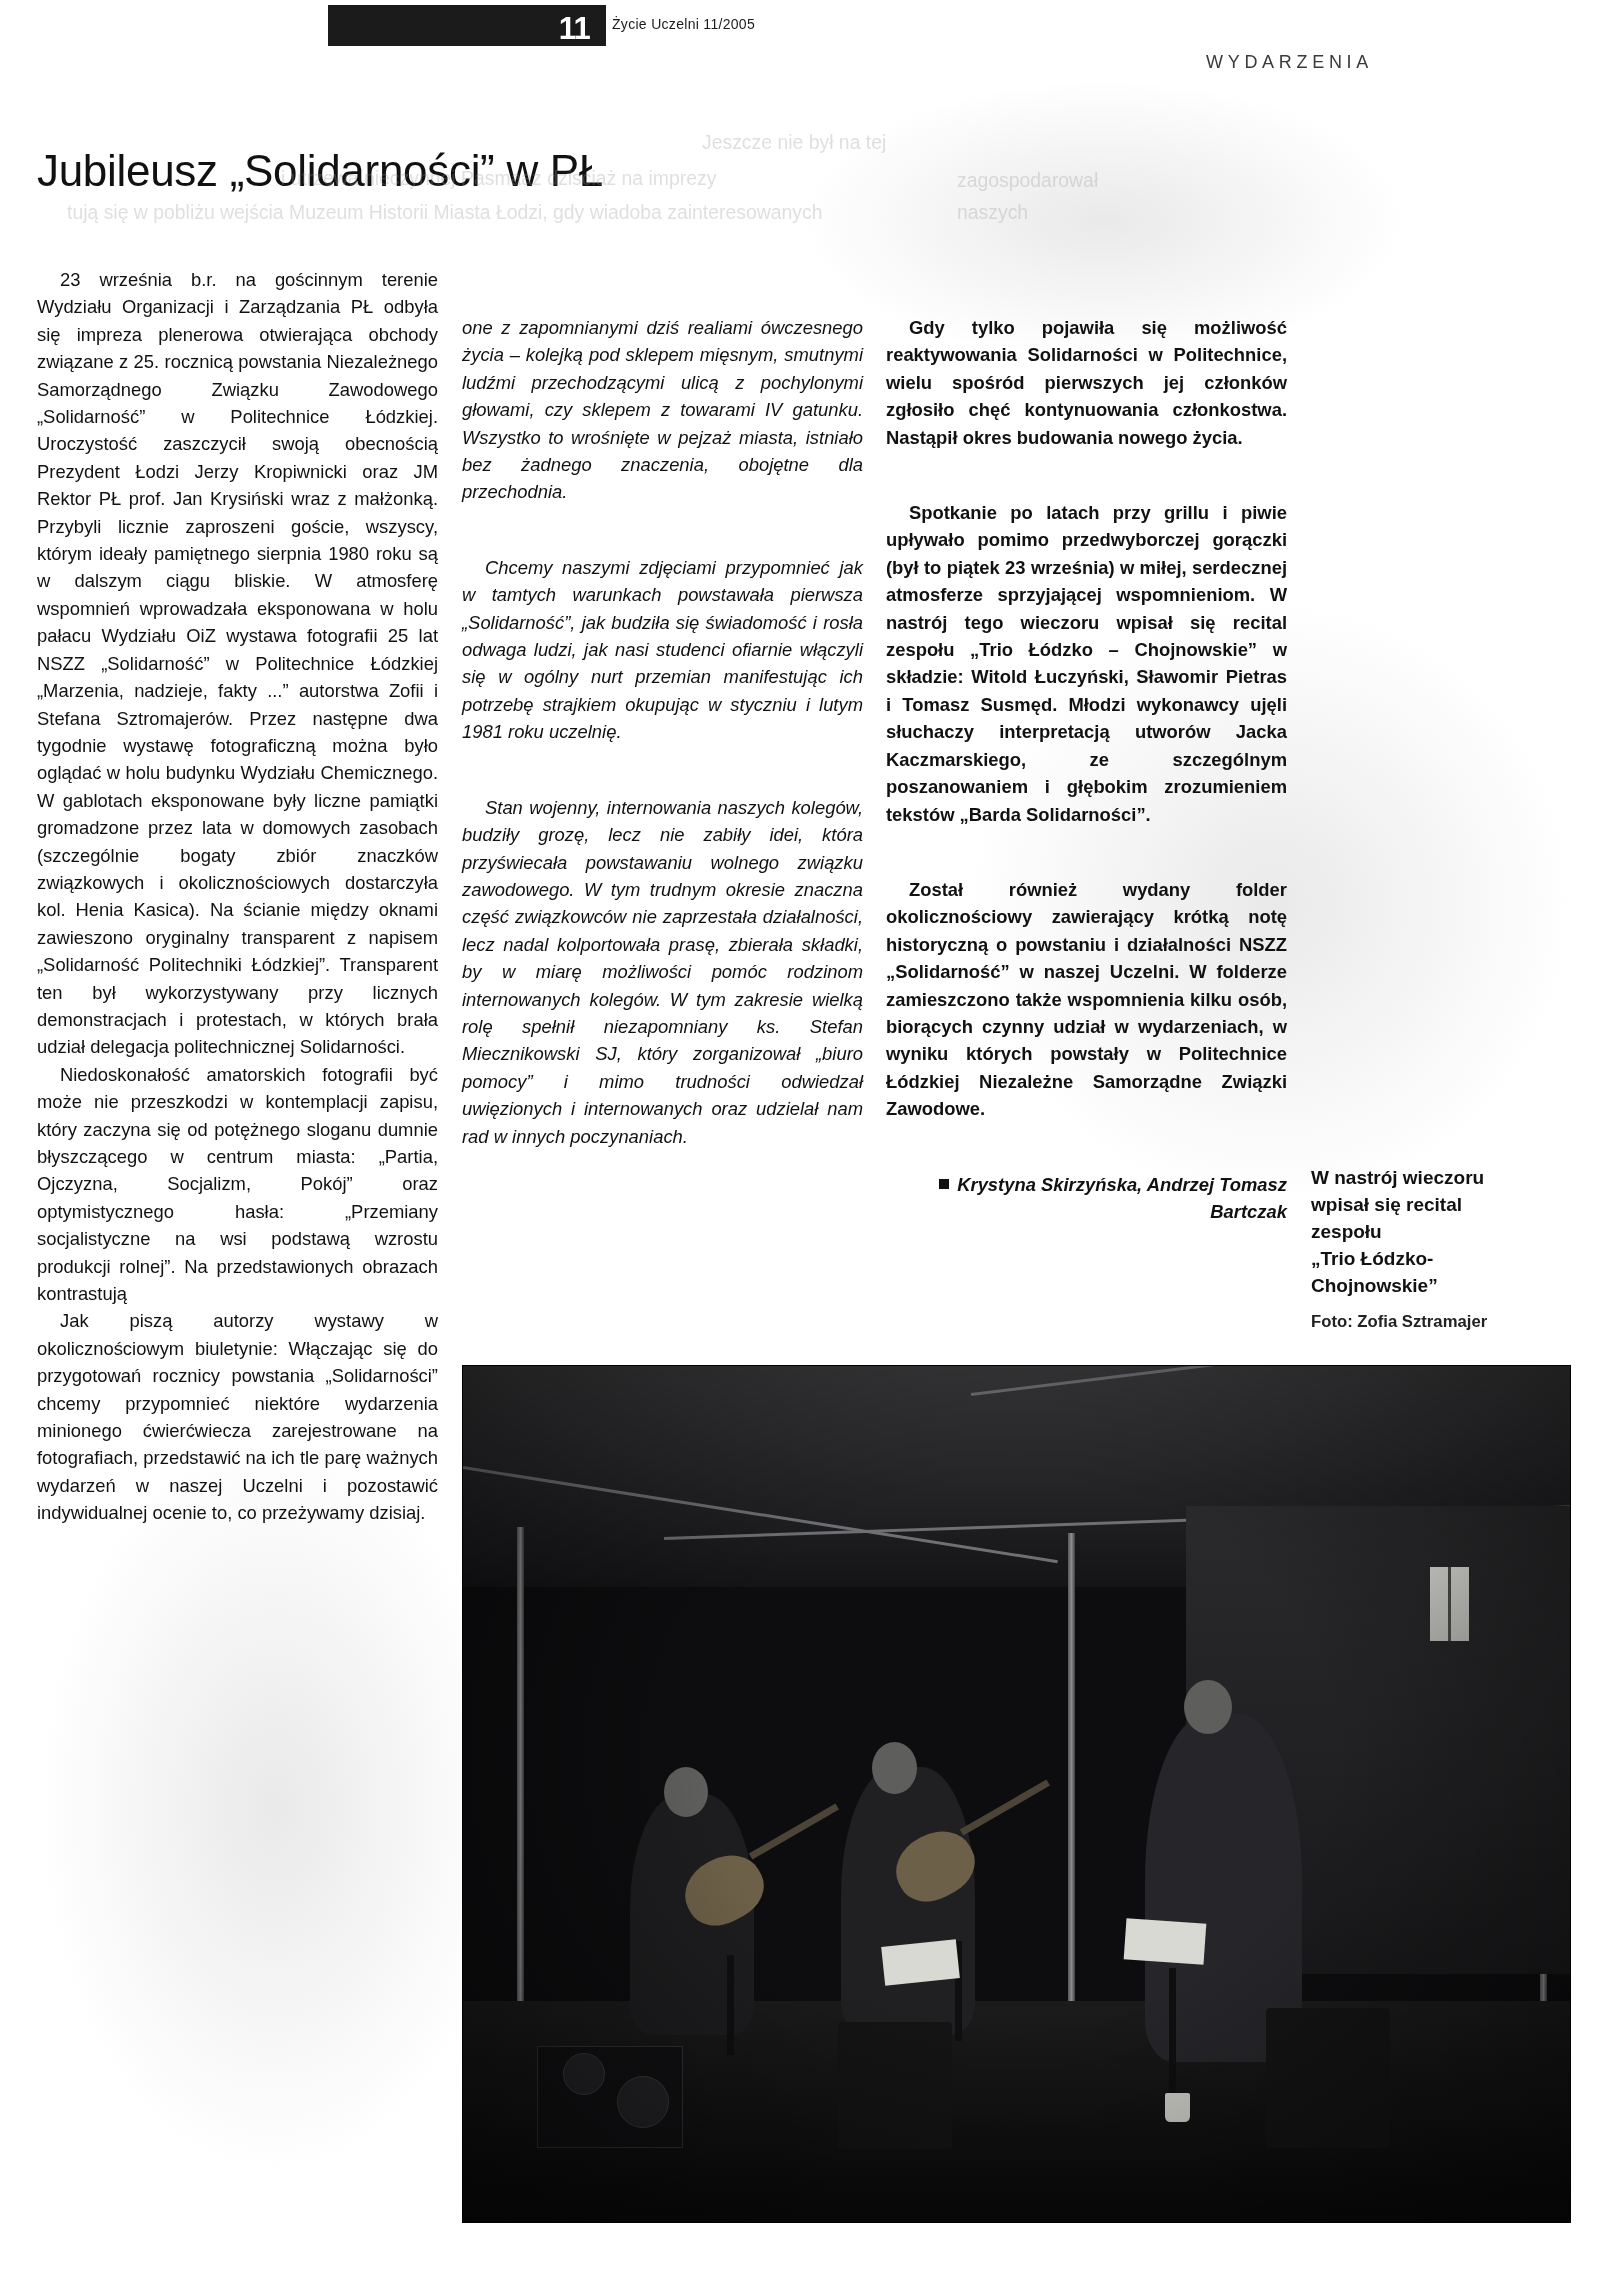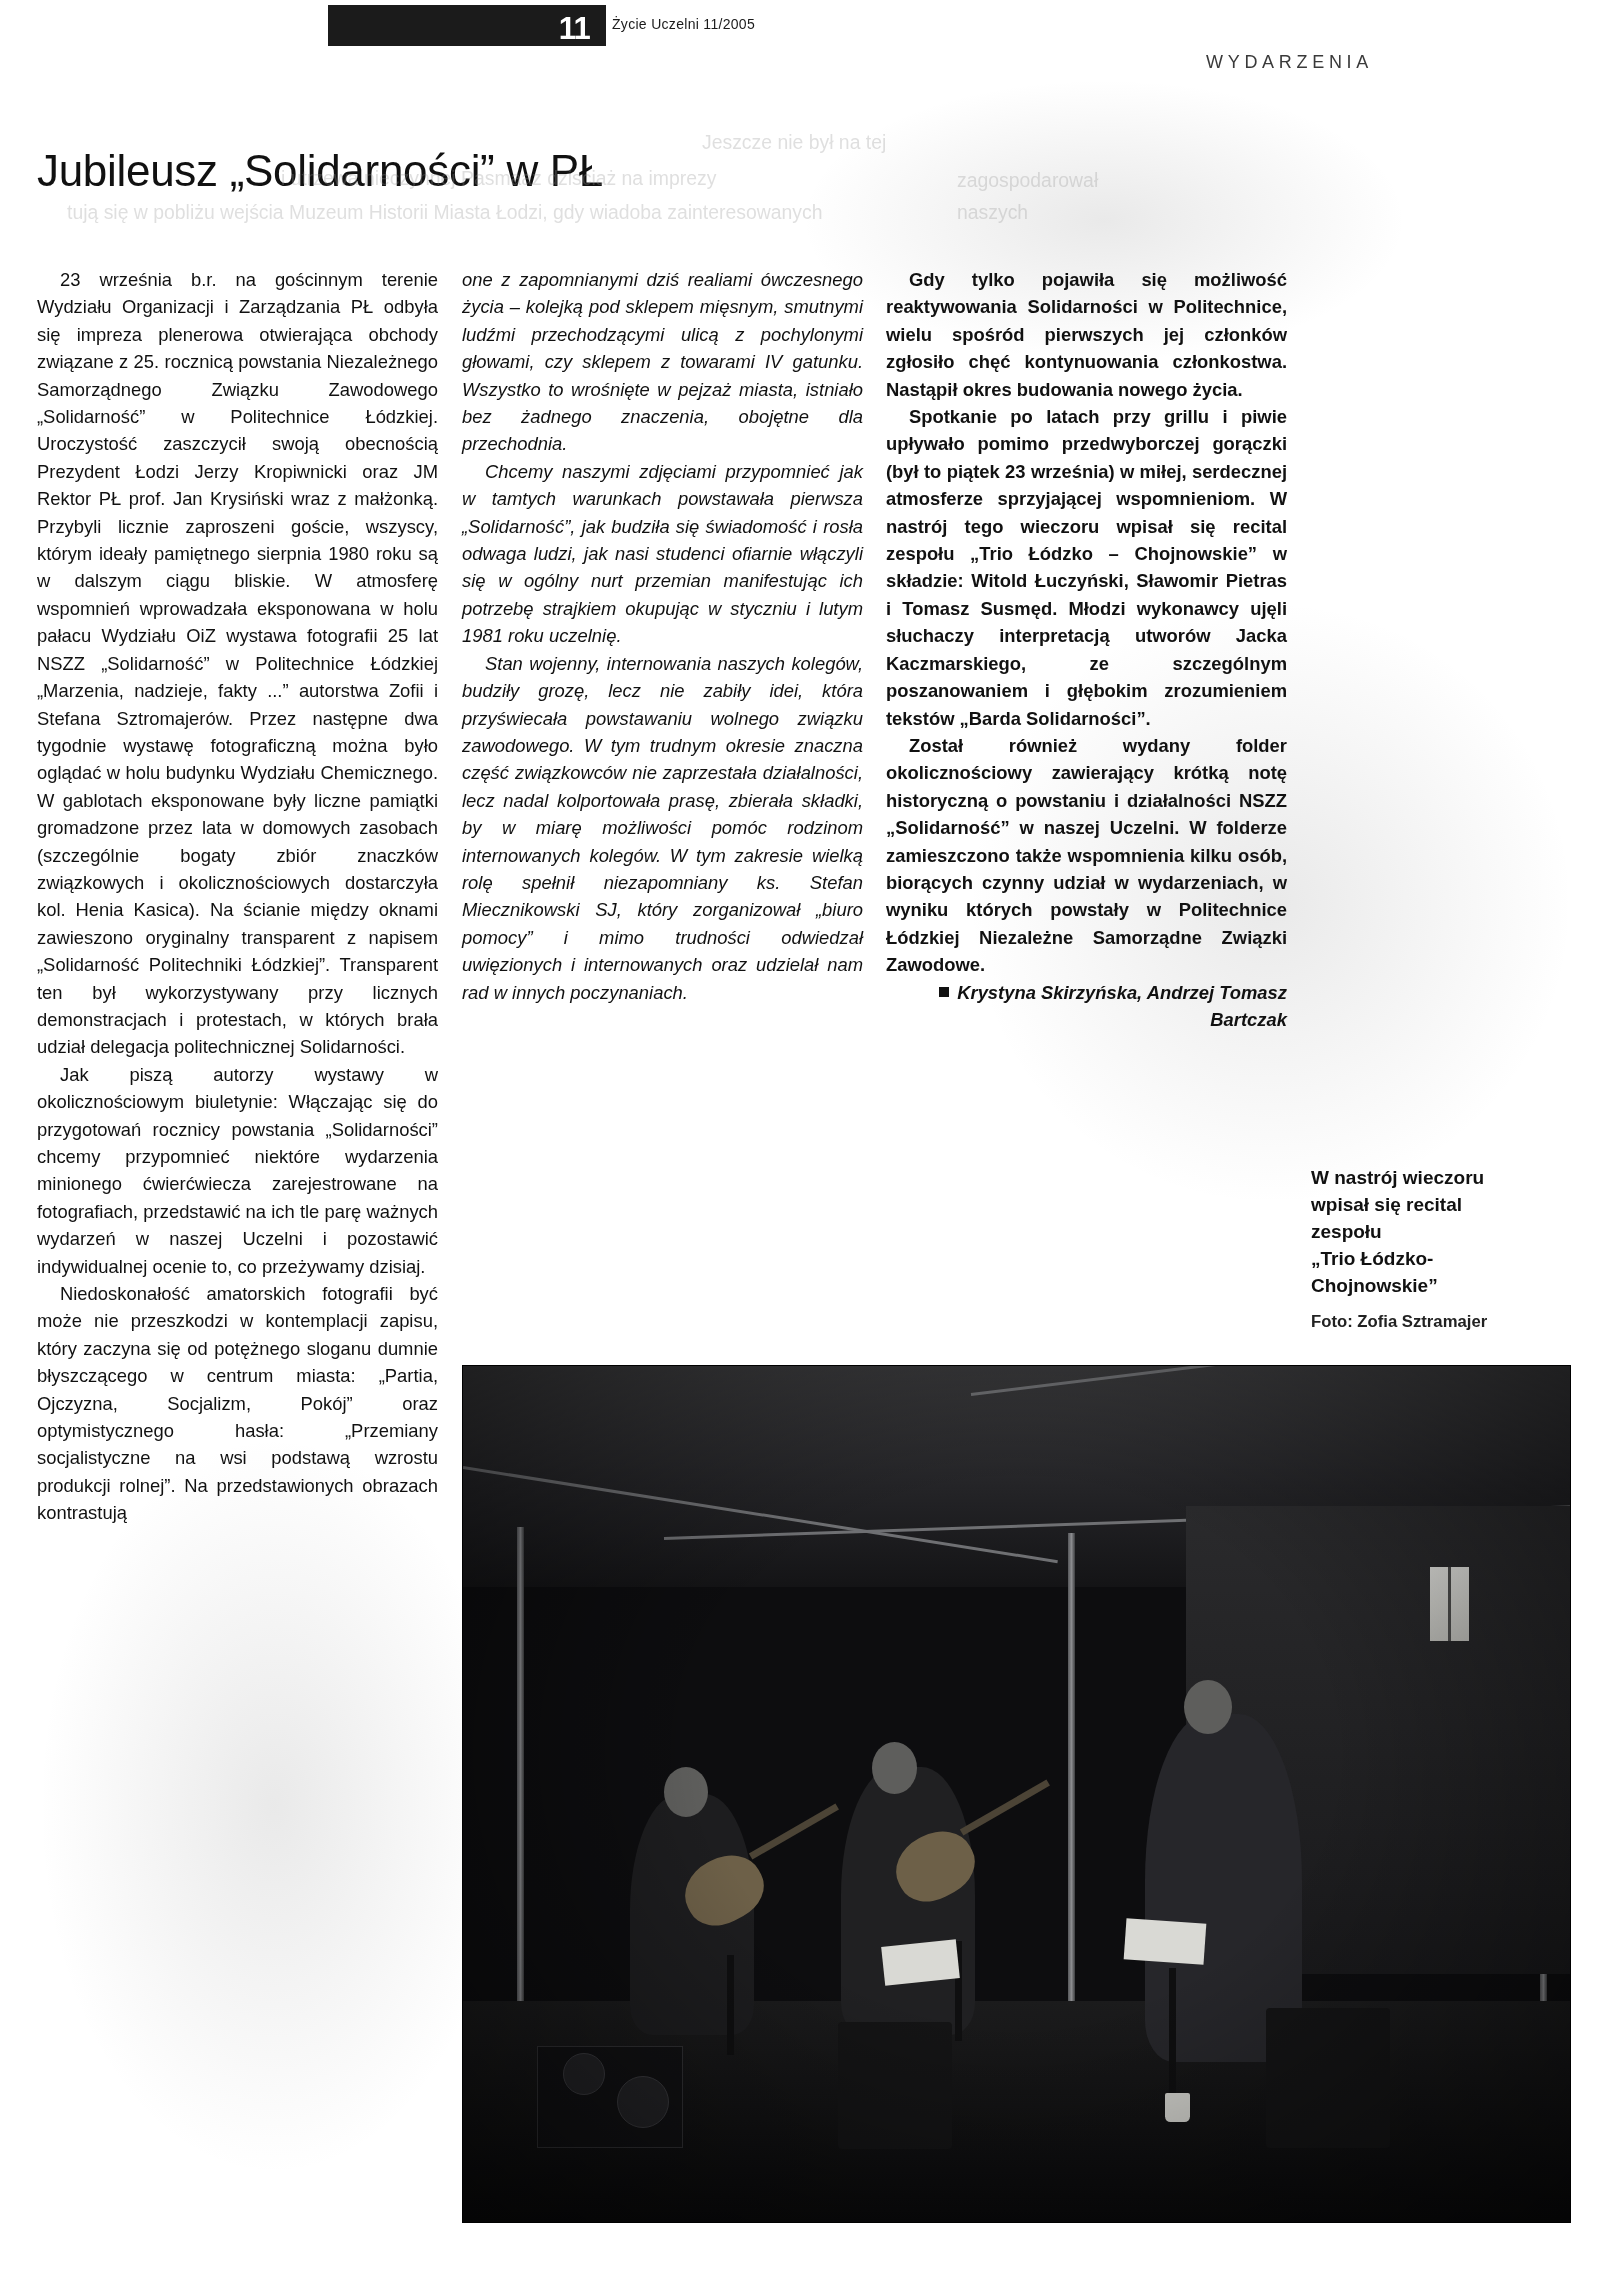--- a/index.html
+++ b/index.html
@@ -107,21 +107,21 @@
     text-align: justify;
     color: #111;
   }
   .col p { margin: 0; text-indent: 23px; }
   .col p.noindent { text-indent: 0; }
 
   #col1 { left: 37px;  top: 266px; width: 401px; }
   #col2 { left: 462px; top: 266px; width: 401px; font-style: italic; }
   #col3 { left: 886px; top: 266px; width: 401px; font-style: italic; font-weight: bold; }
 
-  #col2 p, #col3 p { font-style: italic; }
+  #col2 p, #col3 p { font-style: italic; margin-top: 48px; }
   #col3 p.roman { font-style: normal; }
 
   .sig {
     text-indent: 0;
     text-align: right;
     font-style: normal;
   }
   .sig .sq {
     display: inline-block;
     width: 10px; height: 10px;
@@ -242,22 +242,22 @@
   </h1>
 
   <div class="ghost g1">Jeszcze nie był na tej</div>
   <div class="ghost g2">i utrzewa nieczynnej Pasmaaz dzisciaż na imprezy</div>
   <div class="ghost g3">tują się w pobliżu wejścia Muzeum Historii Miasta Łodzi, gdy wiadoba zainteresowanych</div>
   <div class="ghost g4">zagospodarował</div>
   <div class="ghost g5">naszych</div>
 
   <div class="col" id="col1">
     <p>23 września b.r. na gościnnym terenie Wydziału Organizacji i Zarządzania PŁ odbyła się impreza plenerowa otwierająca obchody związane z 25. rocznicą powstania Niezależnego Samorządnego Związku Zawodowego „Solidarność” w Politechnice Łódzkiej. Uroczystość zaszczycił swoją obecnością Prezydent Łodzi Jerzy Kropiwnicki oraz JM Rektor PŁ prof. Jan Krysiński wraz z małżonką. Przybyli licznie zaproszeni goście, wszyscy, którym ideały pamiętnego sierpnia 1980 roku są w dalszym ciągu bliskie. W atmosferę wspomnień wprowadzała eksponowana w holu pałacu Wydziału OiZ wystawa fotografii 25 lat NSZZ „Solidarność” w Politechnice Łódzkiej „Marzenia, nadzieje, fakty ...” autorstwa Zofii i Stefana Sztromajerów. Przez następne dwa tygodnie wystawę fotograficzną można było oglądać w holu budynku Wydziału Chemicznego. W gablotach eksponowane były liczne pamiątki gromadzone przez lata w domowych zasobach (szczególnie bogaty zbiór znaczków związkowych i okolicznościowych dostarczyła kol. Henia Kasica). Na ścianie między oknami zawieszono oryginalny transparent z napisem „Solidarność Politechniki Łódzkiej”. Transparent ten był wykorzystywany przy licznych demonstracjach i protestach, w których brała udział delegacja politechnicznej Solidarności.</p>
+    <p>Niedoskonałość amatorskich fotografii być może nie przeszkodzi w kontemplacji zapisu, który zaczyna się od potężnego sloganu dumnie błyszczącego w centrum miasta: „Partia, Ojczyzna, Socjalizm, Pokój” oraz optymistycznego hasła: „Przemiany socjalistyczne na wsi podstawą wzrostu produkcji rolnej”. Na przedstawionych obrazach kontrastują</p>
     <p>Jak piszą autorzy wystawy w okolicznościowym biuletynie: Włączając się do przygotowań rocznicy powstania „Solidarności” chcemy przypomnieć niektóre wydarzenia minionego ćwierćwiecza zarejestrowane na fotografiach, przedstawić na ich tle parę ważnych wydarzeń w naszej Uczelni i pozostawić indywidualnej ocenie to, co przeżywamy dzisiaj.</p>
-    <p>Niedoskonałość amatorskich fotografii być może nie przeszkodzi w kontemplacji zapisu, który zaczyna się od potężnego sloganu dumnie błyszczącego w centrum miasta: „Partia, Ojczyzna, Socjalizm, Pokój” oraz optymistycznego hasła: „Przemiany socjalistyczne na wsi podstawą wzrostu produkcji rolnej”. Na przedstawionych obrazach kontrastują</p>
   </div>
 
   <div class="col" id="col2">
     <p class="noindent">one z zapomnianymi dziś realiami ówczesnego życia – kolejką pod sklepem mięsnym, smutnymi ludźmi przechodzącymi ulicą z pochylonymi głowami, czy sklepem z towarami IV gatunku. Wszystko to wrośnięte w pejzaż miasta, istniało bez żadnego znaczenia, obojętne dla przechodnia.</p>
     <p>Chcemy naszymi zdjęciami przypomnieć jak w tamtych warunkach powstawała pierwsza „Solidarność”, jak budziła się świadomość i rosła odwaga ludzi, jak nasi studenci ofiarnie włączyli się w ogólny nurt przemian manifestując ich potrzebę strajkiem okupując w styczniu i lutym 1981 roku uczelnię.</p>
     <p>Stan wojenny, internowania naszych kolegów, budziły grozę, lecz nie zabiły idei, która przyświecała powstawaniu wolnego związku zawodowego. W tym trudnym okresie znaczna część związkowców nie zaprzestała działalności, lecz nadal kolportowała prasę, zbierała składki, by w miarę możliwości pomóc rodzinom internowanych kolegów. W tym zakresie wielką rolę spełnił niezapomniany ks. Stefan Miecznikowski SJ, który zorganizował „biuro pomocy” i mimo trudności odwiedzał uwięzionych i internowanych oraz udzielał nam rad w innych poczynaniach.</p>
   </div>
 
   <div class="col" id="col3">
     <p class="roman">Gdy tylko pojawiła się możliwość reaktywowania Solidarności w Politechnice, wielu spośród pierwszych jej członków zgłosiło chęć kontynuowania członkostwa. Nastąpił okres budowania nowego życia.</p>

